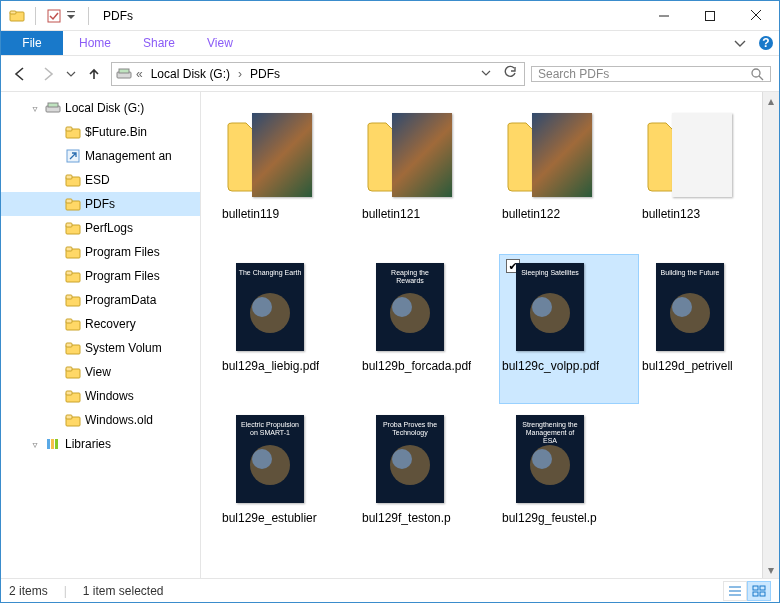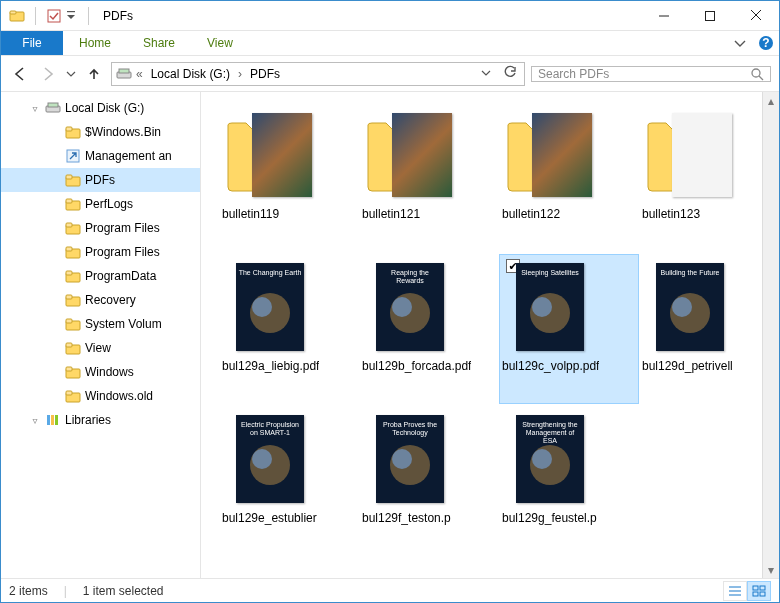--- a/index.html
+++ b/index.html
@@ -6,21 +6,21 @@
   body { width: 780px; height: 603px; border: 1px solid #3a8ccc; background: #fff; overflow: hidden; display: flex; flex-direction: column; }
   .titlebar { height: 30px; display: flex; align-items: center; background: #fff; border-bottom: 1px solid #e5e5e5; }
   .qat { display: flex; align-items: center; gap: 4px; padding-left: 8px; }
   .qat .ico { width: 16px; height: 16px; }
   .titlebar .divider { width: 1px; height: 18px; background: #ccc; margin: 0 6px; }
   .titlebar .title { margin-left: 8px; font-size: 12px; }
   .winctrl { margin-left: auto; display: flex; }
   .winctrl div { width: 46px; height: 30px; display: flex; align-items: center; justify-content: center; }
   .ribbonrow { height: 25px; display: flex; align-items: stretch; border-bottom: 1px solid #e5e5e5; }
   .filebtn { background: #1979ca; color: #fff; width: 62px; display: flex; align-items: center; justify-content: center; font-size: 12px; }
-  .tab { padding: 0 16px; display: flex; align-items: center; color: #4d7c0f; }
+  .tab { padding: 0 16px; display: flex; align-items: center; color: #8b5cf6; }
   .ribbonrow .spacer { flex: 1; }
   .ribexpand, .helpico { width: 26px; display: flex; align-items: center; justify-content: center; }
   .helpico svg circle { fill: #1979ca; }
   .addrrow { height: 36px; display: flex; align-items: center; gap: 6px; padding: 0 8px; border-bottom: 1px solid #e5e5e5; }
   .navbtn { width: 22px; height: 22px; display: flex; align-items: center; justify-content: center; color: #666; }
   .navbtn.disabled { color: #bbb; }
   .addrbar { flex: 1; height: 24px; border: 1px solid #bdbdbd; display: flex; align-items: center; padding: 0 4px; gap: 4px; }
   .addrbar .folderico { width: 16px; height: 16px; }
   .crumb { padding: 0 4px; }
   .chev { color: #666; }
@@ -184,29 +184,37 @@
               <rect x="3" y="3" width="10" height="4" fill="#bfe3bf" stroke="#888"></rect>
             </svg></span>
           <span>Local Disk (G:)</span>
         </div>
         <div class="treeitem depth1">
           <span class="exp"></span>
           <span class="ficon"><svg width="16" height="16">
               <rect x="1" y="5" width="14" height="9" rx="1" fill="#ffd867" stroke="#caa32a"></rect>
               <rect x="1" y="3" width="6" height="4" rx="1" fill="#ffe39a" stroke="#caa32a"></rect>
             </svg></span>
-          <span>$Windows.Bin</span>
+          <span>$Future.Bin</span>
         </div>
         <div class="treeitem depth1">
           <span class="exp"></span>
           <span class="ficon"><svg width="16" height="16">
               <rect x="2" y="2" width="12" height="12" fill="#eaf3fb" stroke="#6aa0d8"></rect>
               <path d="M5 11 L11 5 M7 5 H11 V9" fill="none" stroke="#2a6db0" stroke-width="1.3"></path>
             </svg></span>
           <span>Management an</span>
+        </div>
+        <div class="treeitem depth1">
+          <span class="exp"></span>
+          <span class="ficon"><svg width="16" height="16">
+              <rect x="1" y="5" width="14" height="9" rx="1" fill="#ffd867" stroke="#caa32a"></rect>
+              <rect x="1" y="3" width="6" height="4" rx="1" fill="#ffe39a" stroke="#caa32a"></rect>
+            </svg></span>
+          <span>ESD</span>
         </div>
         <div class="treeitem depth1 selected">
           <span class="exp"></span>
           <span class="ficon"><svg width="16" height="16">
               <rect x="1" y="5" width="14" height="9" rx="1" fill="#ffd867" stroke="#caa32a"></rect>
               <rect x="1" y="3" width="6" height="4" rx="1" fill="#ffe39a" stroke="#caa32a"></rect>
             </svg></span>
           <span>PDFs</span>
         </div>
         <div class="treeitem depth1">

